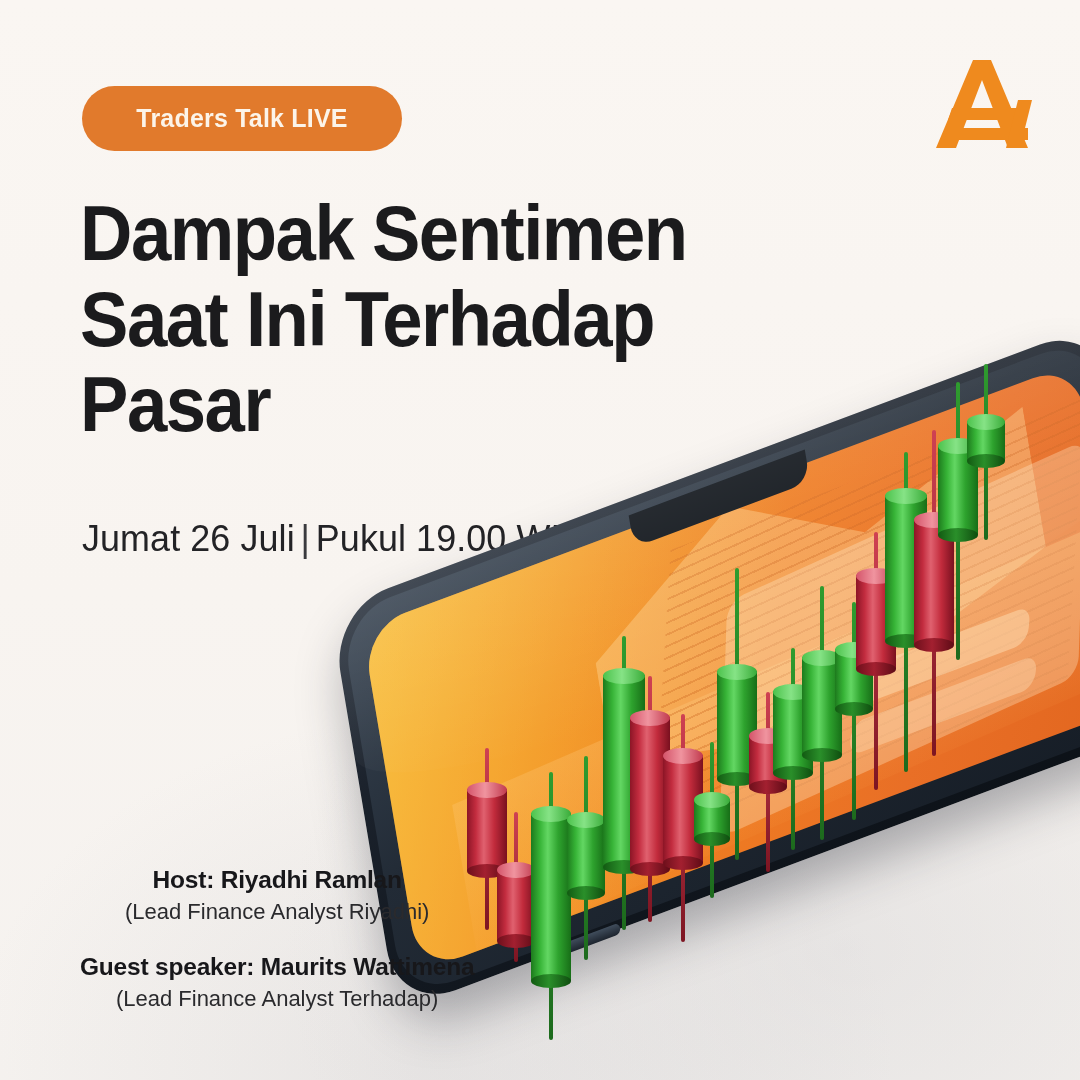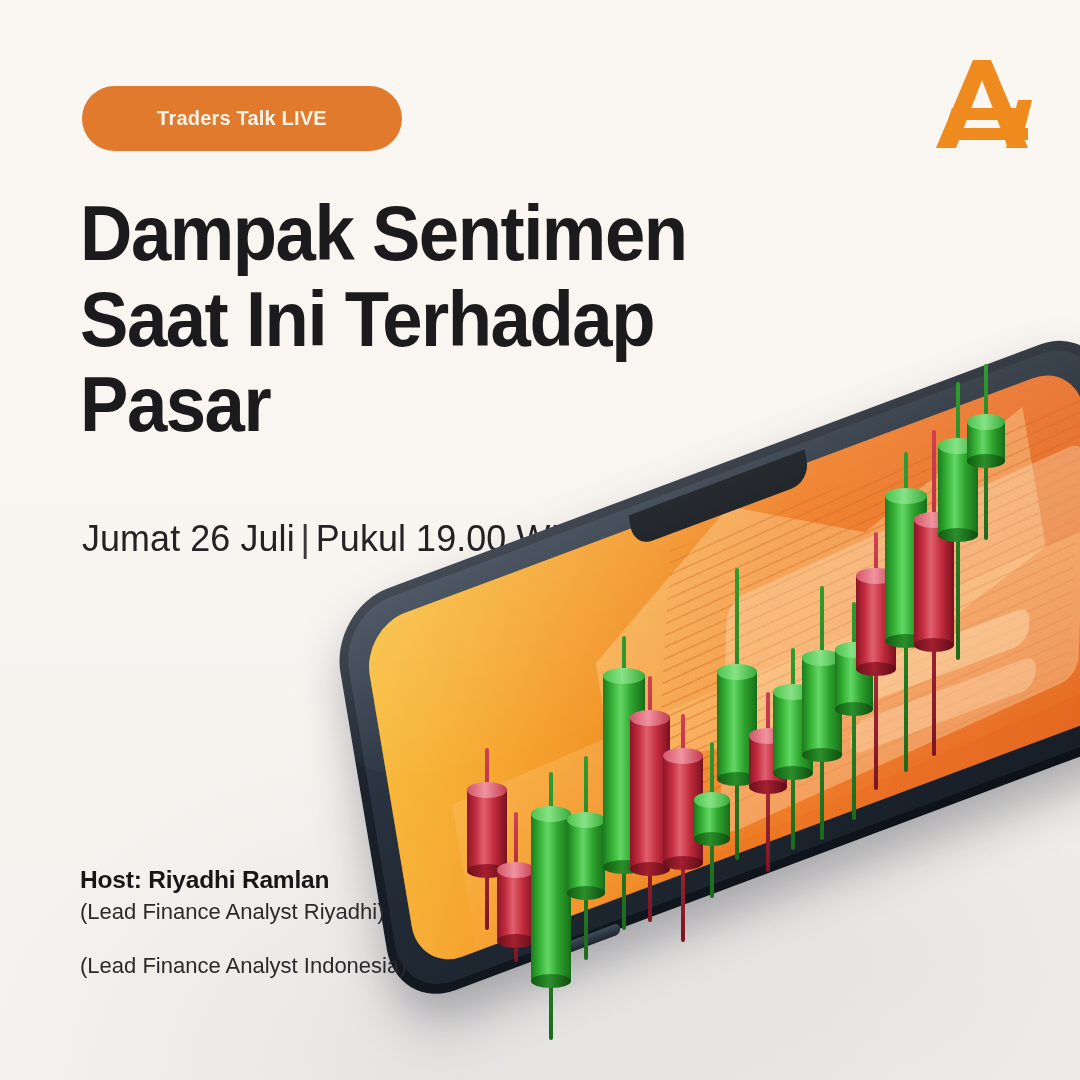--- a/index.html
+++ b/index.html
@@ -27,21 +27,21 @@
   .badge{
     position:absolute;left:82px;top:86px;
     height:65px;min-width:320px;
     display:flex;align-items:center;justify-content:center;
     padding:0 40px;
     border-radius:34px;
     background:#e17a2c;
     box-sizing:border-box;
   }
   .badge-text{
-    color:#fcf4e9;font-size:20px;font-weight:bold;
+    color:#fcf4e9;font-size:25px;font-weight:bold;
     letter-spacing:.2px;white-space:nowrap;
   }
 
   
   .headline{
     position:absolute;left:80px;top:196px;width:740px;
     color:#1b1b1d;
     font-size:78px;line-height:.97;font-weight:bold;
     letter-spacing:-1.6px;
     transform:scaleX(.93);transform-origin:left top;
@@ -52,21 +52,21 @@
   .dateline{
     position:absolute;left:82px;top:518px;
     font-size:37px;color:#232326;font-weight:normal;
     letter-spacing:.1px;white-space:nowrap;
     transform:scaleX(.97);transform-origin:left top;
   }
   .dateline .sep{color:#3a3a3e;padding:0 6px;font-weight:300;}
 
   
   .credits{position:absolute;left:80px;top:866px;z-index:40;}
-  .cred-block{margin-bottom:28px;}
+  .cred-block{margin-bottom:28px;text-align:center;}
   .cred-name{font-size:24.5px;font-weight:bold;color:#17171a;letter-spacing:-.2px;white-space:nowrap;}
   .cred-role{font-size:22px;font-weight:normal;color:#2a2a2d;margin-top:5px;white-space:nowrap;}
 
   
   .phone-wrap{
     position:absolute;left:330px;top:610px;width:880px;height:520px;
     z-index:5;
   }
   .phone{
     position:absolute;left:0;top:0;width:820px;height:400px;
@@ -375,17 +375,18 @@
         </div>
       </div>
     </div>
 
   <div class="credits">
     <div class="cred-block">
       <div class="cred-name">Host: Riyadhi Ramlan</div>
       <div class="cred-role">(Lead Finance Analyst Riyadhi)</div>
     </div>
     <div class="cred-block">
-      <div class="cred-role">(Lead Finance Analyst Indonesia)</div>
+      <div class="cred-name">Guest speaker: Maurits Wattimena</div>
+      <div class="cred-role">(Lead Finance Analyst Terhadap)</div>
     </div>
   </div>
 
 </div>
 
 </body></html>

